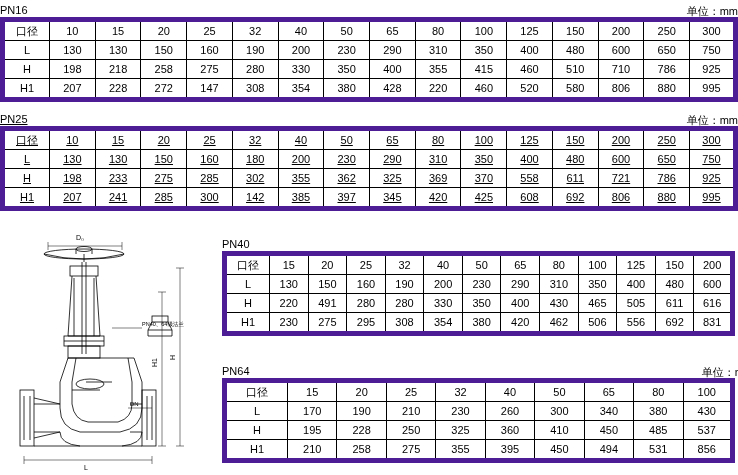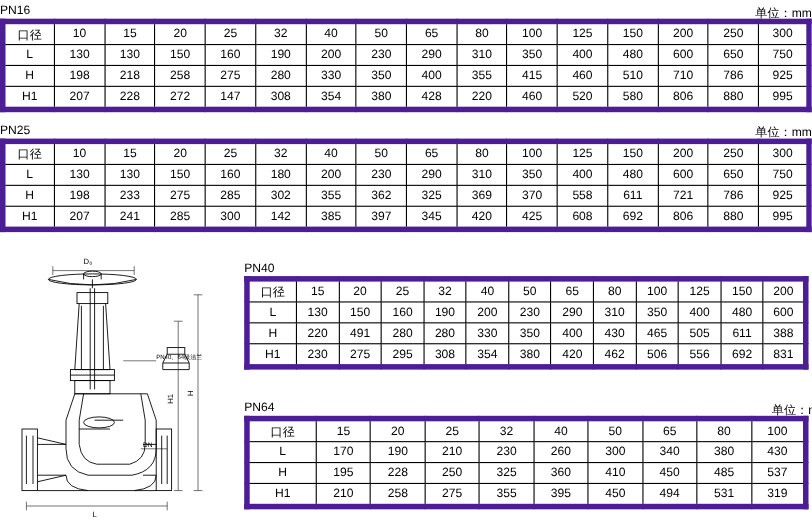--- a/index.html
+++ b/index.html
@@ -150,21 +150,21 @@
       <td>520</td>
       <td>580</td>
       <td>806</td>
       <td>880</td>
       <td>995</td>
     </tr>
   </tbody>
     </table>
 </div>
 
-<div class="block wide-wrap" style="left:0px; top:113px;">
+<div class="block wide-wrap" style="left:0px; top:113px;text-decoration:underline;">
   <div class="title-line">
     <span class="sec-title">PN25</span>
     <span class="unit">单位：mm</span>
   </div>
   <table class="dim wide">
     <tbody>
         <tr class="hdr-row">
       <td class="rowhead">口径</td>
       <td>10</td>
       <td>15</td>
@@ -283,21 +283,21 @@
       <td>491</td>
       <td>280</td>
       <td>280</td>
       <td>330</td>
       <td>350</td>
       <td>400</td>
       <td>430</td>
       <td>465</td>
       <td>505</td>
       <td>611</td>
-      <td>388</td>
+      <td>616</td>
     </tr>
     <tr>
       <td class="rowhead">H1</td>
       <td>230</td>
       <td>275</td>
       <td>295</td>
       <td>308</td>
       <td>354</td>
       <td>380</td>
       <td>420</td>
@@ -357,21 +357,21 @@
     <tr>
       <td class="rowhead">H1</td>
       <td>210</td>
       <td>258</td>
       <td>275</td>
       <td>355</td>
       <td>395</td>
       <td>450</td>
       <td>494</td>
       <td>531</td>
-      <td>319</td>
+      <td>856</td>
     </tr>
   </tbody>
     </table>
 </div>
 
 <svg id="valve-drawing" viewBox="0 0 210 240">
   <g fill="none" stroke="#000" stroke-width="0.8">
 
     <g>
       <ellipse cx="82" cy="22" rx="40" ry="5"></ellipse>

